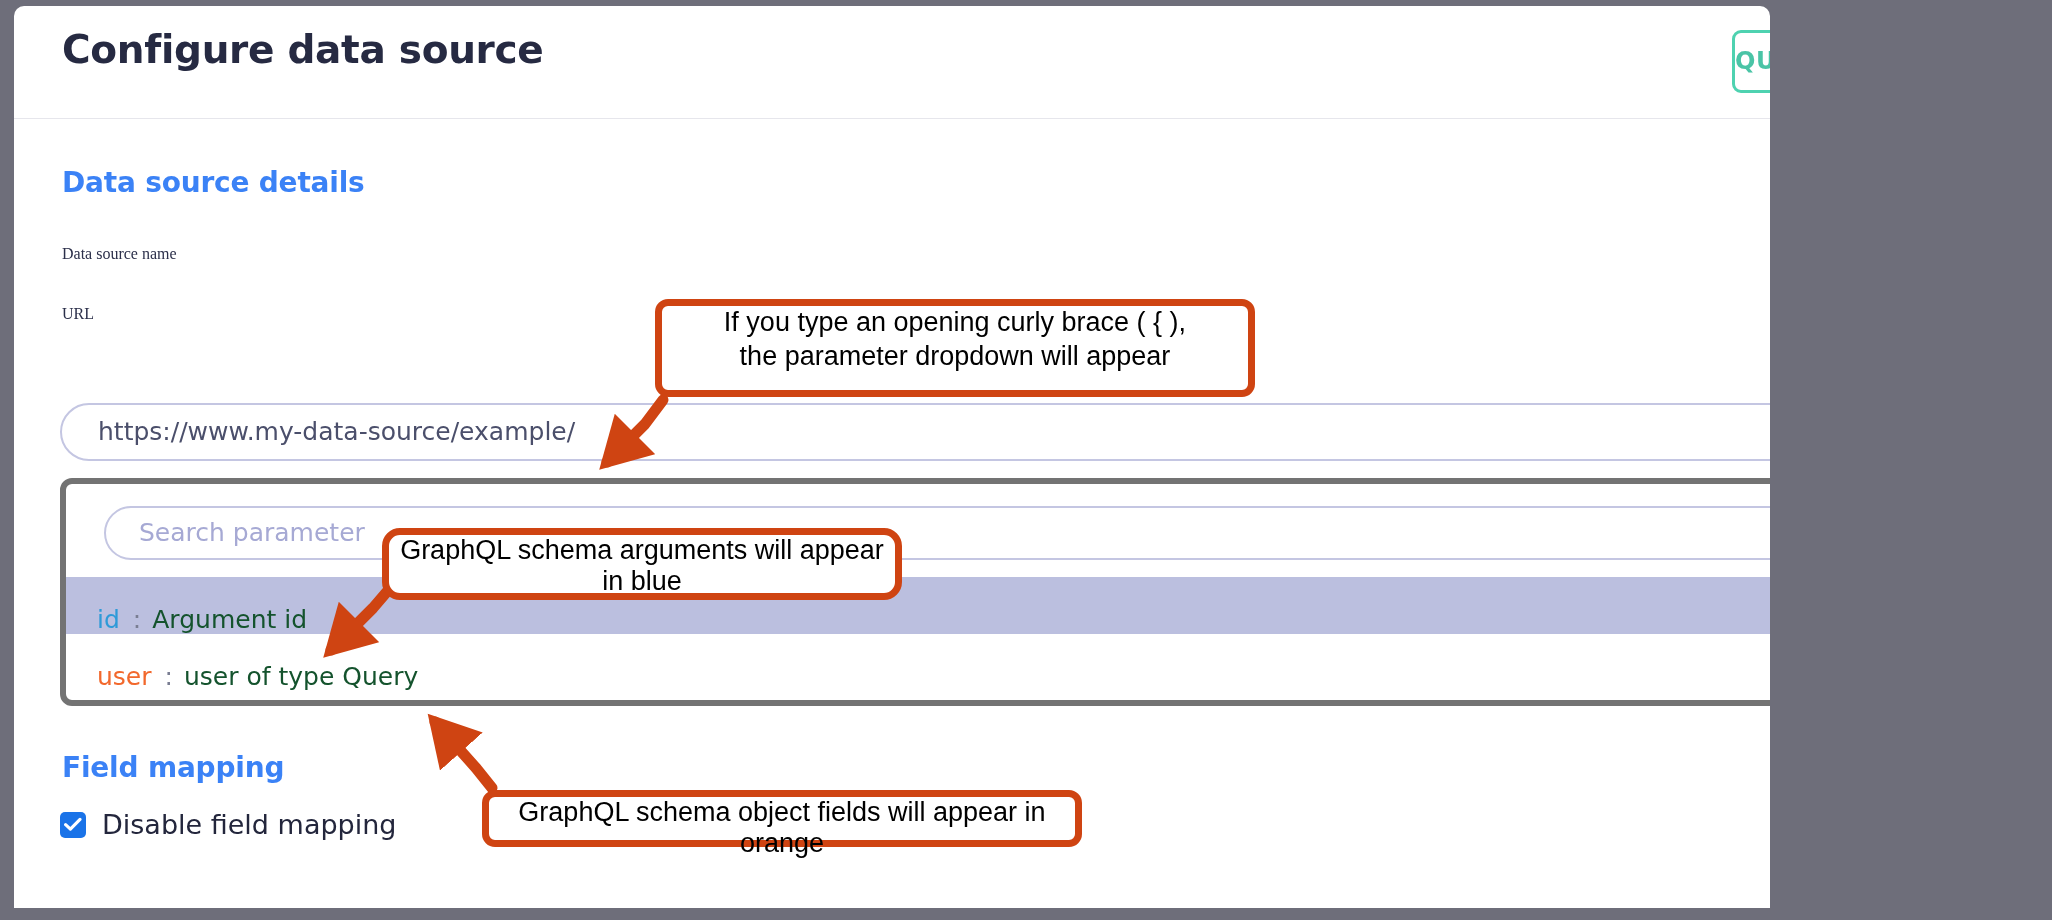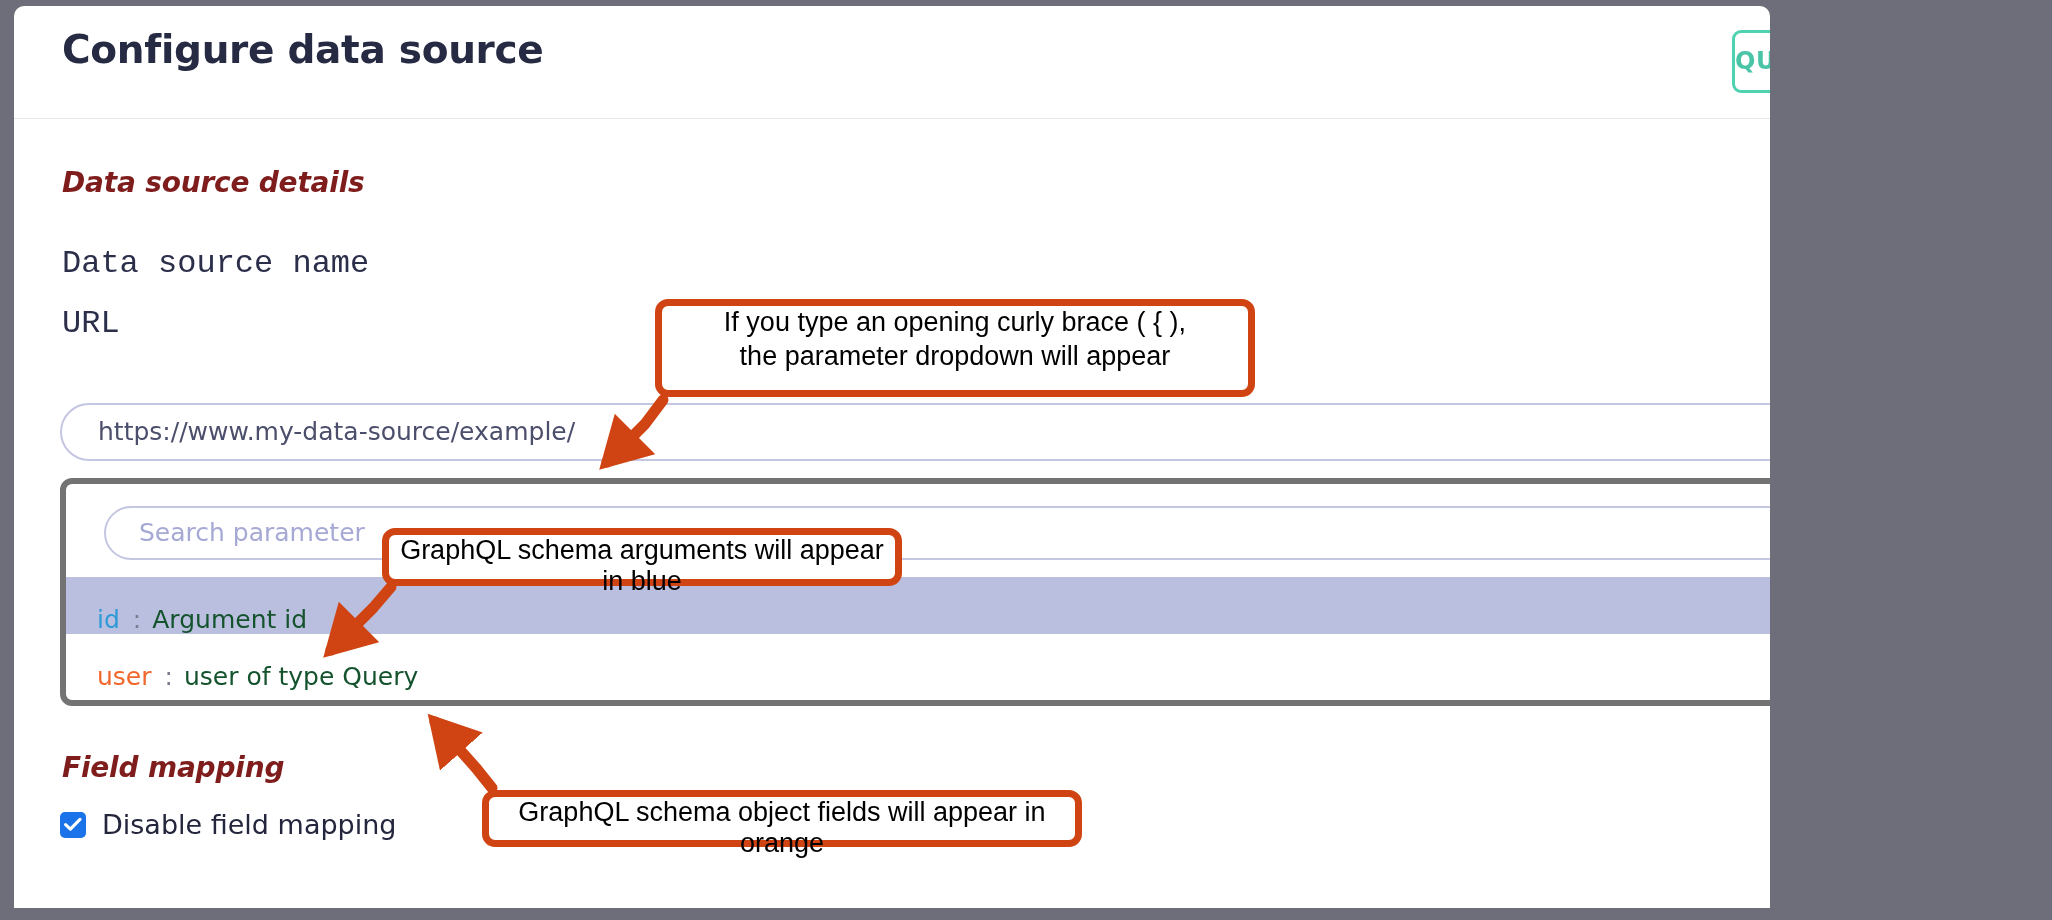--- a/index.html
+++ b/index.html
@@ -77,32 +77,31 @@
   }
 
   
   .section-title {
     position: absolute;
     left: 48px;
     font-family: "DejaVu Sans", sans-serif;
     font-size: 28px;
     font-weight: 600;
     letter-spacing: -0.2px;
-    color: #7f1d1d;
-    white-space: nowrap;
-    font-style: italic;
+    color: #3b82f6;
+    white-space: nowrap;
   }
   #sec-details { top: 160px; }
   #sec-fieldmap { top: 745px; }
 
   .field-label {
     position: absolute;
     left: 48px;
-    font-family: Liberation Mono, monospace;
-    font-size: 32px;
+    font-family: Liberation Serif, serif;
+    font-size: 16px;
     font-weight: 400;
     color: #2b2f4a;
     white-space: nowrap;
   }
   #lbl-name { top: 239px; }
   #lbl-url  { top: 299px; }
 
   .text-input {
     position: absolute;
     left: 46px;
@@ -220,22 +219,23 @@
     text-align: center;
     display: flex;
     justify-content: center;
     z-index: 40;
   }
   #callout-0 {
     left: 655px;  top: 299px;  width: 600px; height: 98px;
     font-size: 27px; line-height: 1.25;
   }
   #callout-1 {
-    left: 382px;  top: 528px;  width: 520px; height: 58px;
+    left: 382px;  top: 528px;  width: 520px; height: 72px;
     font-size: 27px;
+    border-radius: 18px;
   }
   #callout-2 {
     left: 482px;  top: 790px;  width: 600px; height: 57px;
     font-size: 27px;
   }
 
   .annot-svg {
     position: absolute;
     left: 0; top: 0;
     width: 2052px; height: 920px;

